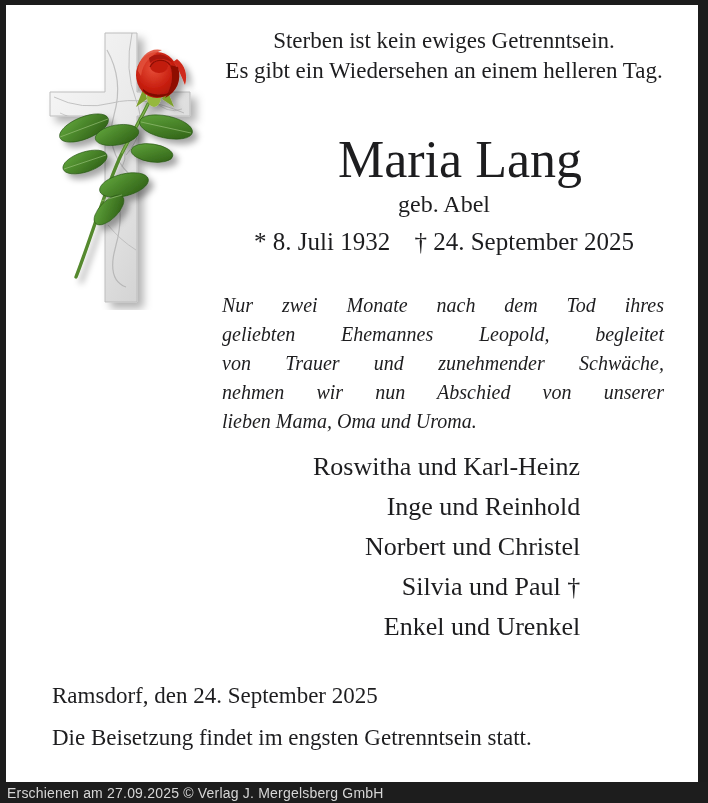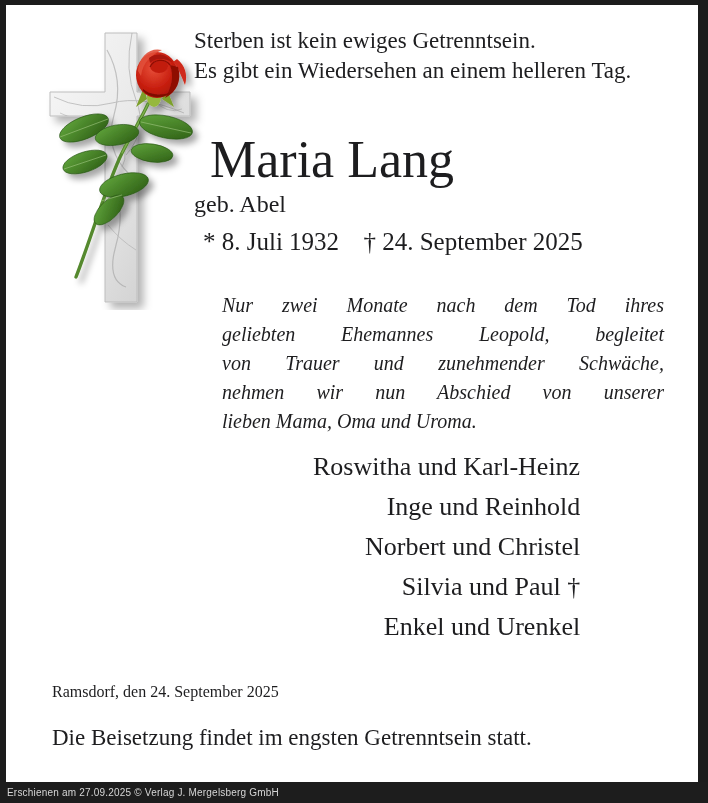--- a/index.html
+++ b/index.html
@@ -9,41 +9,41 @@
     font-family: "Liberation Serif", "DejaVu Serif", serif;
     color: #1d1d1f;
   }
   .sheet {
     position: absolute; left: 6px; top: 5px;
     width: 692px; height: 777px;
     background: #ffffff; overflow: hidden;
   }
   .cross-art { position: absolute; left: 26px; top: 20px; width: 175px; height: 285px; }
 
-  .centered { position: absolute; left: 188px; width: 500px; }
+  .centered { position: absolute; left: 188px; width: 500px; text-align: center; }
   .epigraph { top: 21px; font-size: 23px; line-height: 30px; }
   .name { top: 109px; font-size: 52px; line-height: 1.15; font-weight: normal; margin: 16px; }
   .maiden { top: 178px; font-size: 24px; line-height: 1.15; margin-top: 8px; }
   .dates { top: 211px; font-size: 25px; line-height: 1.15; }
   .dates span { display: inline-block; margin: 12px 9px; white-space: nowrap; }
 
   .obit { position: absolute; left: 216px; top: 286px; width: 442px; font-size: 20px; line-height: 29px; font-style: italic; }
   .obit .just { text-align: justify; text-align-last: justify; }
 
   .mourners { position: absolute; left: 307px; top: 442px; font-size: 26px; line-height: 40px; text-align: right; }
 
-  .placedate { position: absolute; left: 46px; top: 678px; font-size: 16px; }
+  .placedate { position: absolute; left: 46px; top: 678px; font-size: 23px; }
   .funeral   { position: absolute; left: 46px; top: 720px; font-size: 23px; }
 
   .footerbar {
     position: absolute; left: 0; bottom: 0; width: 100%; height: 21px;
     background: #1d1d1d; box-sizing: border-box; padding-left: 7px;
     display: flex; align-items: center;
     font-family: "Liberation Sans", "DejaVu Sans", sans-serif;
-    font-size: 10px; color: #d6d6d6; letter-spacing: 0.2px;
+    font-size: 14px; color: #d6d6d6; letter-spacing: 0.2px;
   }
 </style>
 </head>
 <body>
 
 <div class="sheet">
 
   <svg class="cross-art" viewBox="0 0 175 285" aria-hidden="true">
     <defs>
       <linearGradient id="marble" x1="0" y1="0" x2="1" y2="1">

